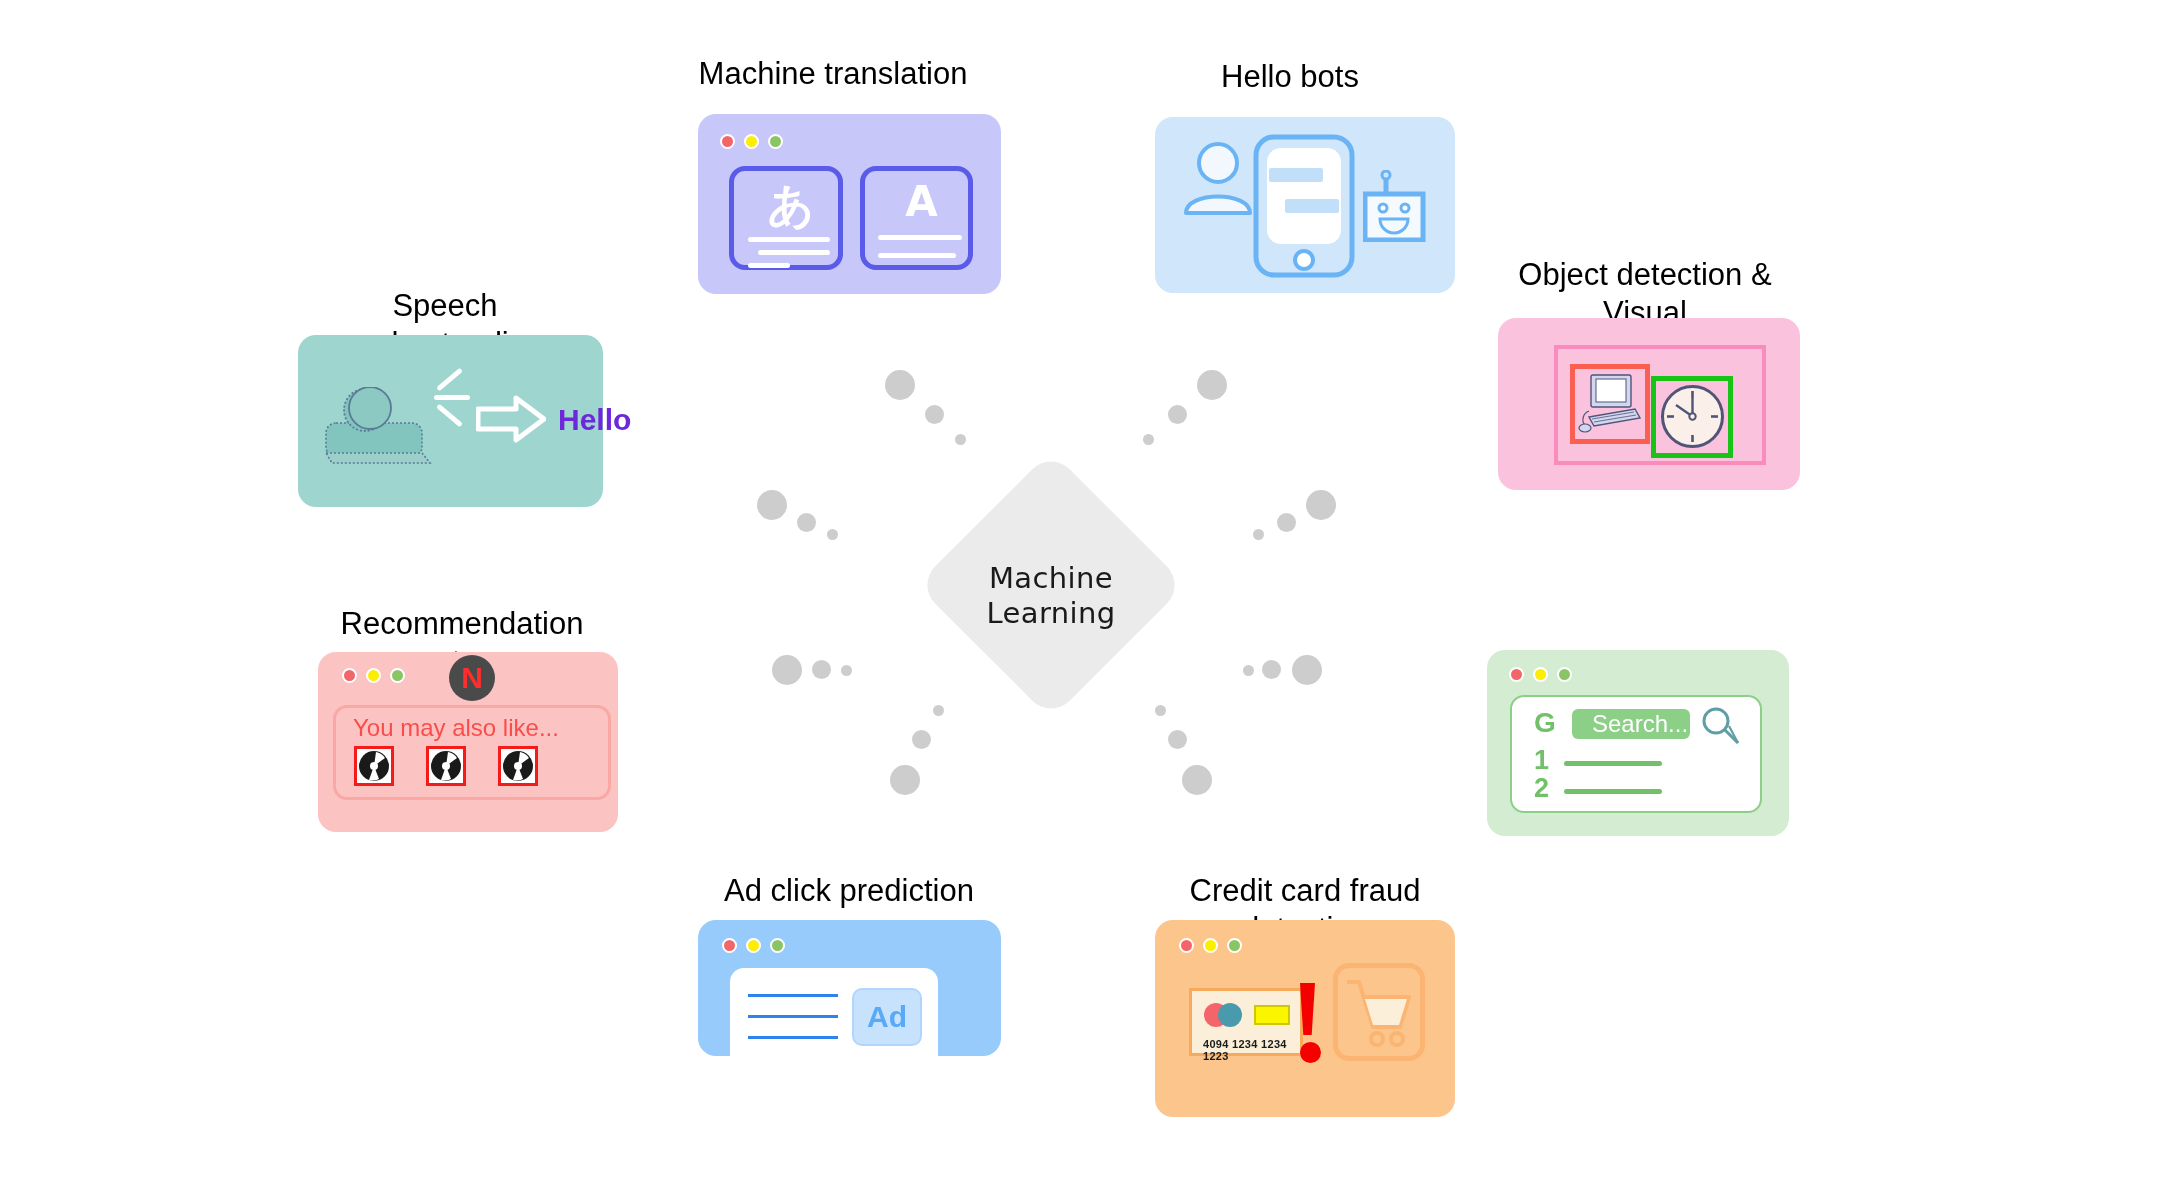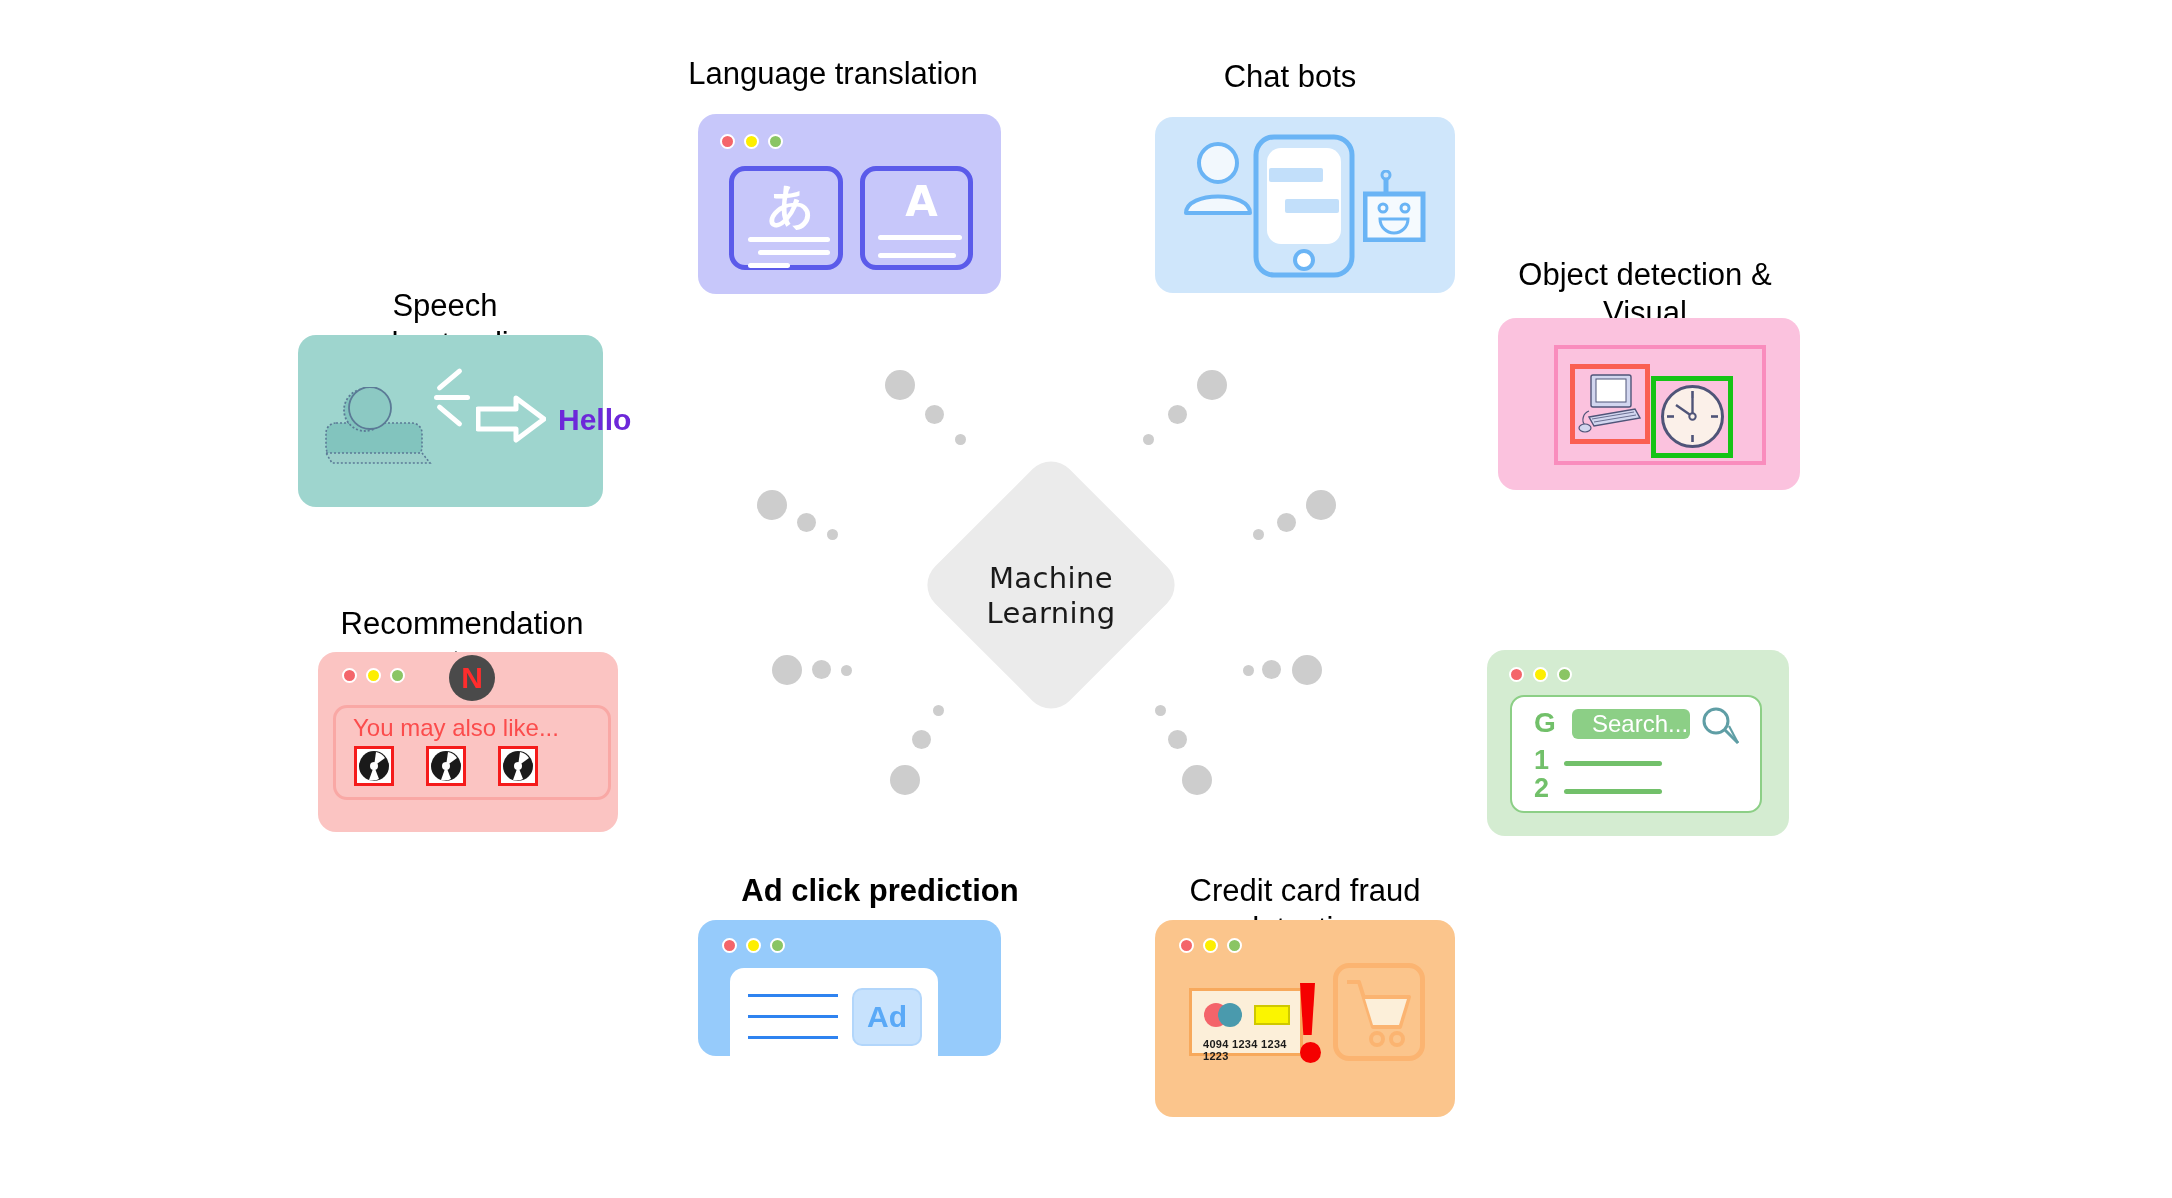--- a/index.html
+++ b/index.html
@@ -215,21 +215,21 @@
     <div class="sound-line" style="left:136px;top:42px;width:31px;transform:rotate(-40deg);"></div>
     <div class="sound-line" style="left:136px;top:60px;width:36px;"></div>
     <div class="sound-line" style="left:136px;top:78px;width:31px;transform:rotate(40deg);"></div>
 
     <svg style="position:absolute;left:178px;top:60px;" width="70" height="48" viewBox="0 0 70 48">
       <path d="M2 14 L40 14 L40 3 L68 24 L40 45 L40 34 L2 34 Z" fill="#9ed5ce" stroke="#ffffff" stroke-width="5" stroke-linejoin="round"></path>
     </svg>
     <div id="speech-hello" style="left:260px;top:68px;">Hello</div>
   </div>
 
-  <div class="title" style="left:688px;top:55px;width:290px;">Language translation</div>
+  <div class="title" style="left:688px;top:55px;width:290px;">Machine translation</div>
   <div class="card" id="lang-card" style="left:698px;top:114px;width:303px;height:180px;">
     <div class="dots" style="left:22px;top:20px;">
       <div class="dot red"></div>
       <div class="dot yellow"></div>
       <div class="dot green"></div>
     </div>
 
     <div class="lang-panel" style="left:31px;top:52px;width:114px;height:104px;">
       <div class="lang-glyph" style="left:0;top:4px;width:114px;font-size:46px;">あ</div>
       <div class="lang-line" style="left:14px;top:66px;width:82px;"></div>
@@ -237,21 +237,21 @@
       <div class="lang-line" style="left:14px;top:92px;width:42px;"></div>
     </div>
 
     <div class="lang-panel" style="left:162px;top:52px;width:113px;height:104px;">
       <div class="lang-glyph" style="left:0;top:6px;width:113px;font-size:42px;">A</div>
       <div class="lang-line" style="left:13px;top:64px;width:84px;"></div>
       <div class="lang-line" style="left:13px;top:82px;width:78px;"></div>
     </div>
   </div>
 
-  <div class="title" style="left:1160px;top:58px;width:260px;">Chat bots</div>
+  <div class="title" style="left:1160px;top:58px;width:260px;">Hello bots</div>
   <div class="card" id="chat-card" style="left:1155px;top:117px;width:300px;height:176px;">
 
     <svg style="position:absolute;left:27px;top:25px;" width="72" height="73" viewBox="0 0 72 73">
       <circle cx="36" cy="21" r="19" fill="#f2f8fd" stroke="#6ab4f5" stroke-width="4"></circle>
       <path d="M4 71 C4 49 68 49 68 71 Z" fill="#f2f8fd" stroke="#6ab4f5" stroke-width="4" stroke-linejoin="round"></path>
     </svg>
 
     <svg style="position:absolute;left:98px;top:17px;" width="102" height="144" viewBox="0 0 102 144">
       <rect x="3" y="3" width="96" height="138" rx="18" fill="none" stroke="#6ab4f5" stroke-width="5"></rect>
       <rect x="14" y="14" width="74" height="96" rx="14" fill="#ffffff"></rect>
@@ -354,21 +354,21 @@
         <line x1="25" y1="25" x2="38" y2="38" stroke="#5f9ea5" stroke-width="3"></line>
         <line x1="29" y1="21" x2="38" y2="38" stroke="#5f9ea5" stroke-width="2.2"></line>
       </svg>
       <div class="rank-num" style="left:22px;top:48px;">1</div>
       <div class="rank-line" style="left:52px;top:64px;width:98px;"></div>
       <div class="rank-num" style="left:22px;top:76px;">2</div>
       <div class="rank-line" style="left:52px;top:92px;width:98px;"></div>
     </div>
   </div>
 
-  <div class="title" style="left:735px;top:872px;width:290px;font-weight:bold;">Ad click prediction</div>
+  <div class="title" style="left:704px;top:872px;width:290px;">Ad click prediction</div>
   <div class="card" id="ad-card" style="left:698px;top:920px;width:303px;height:136px;">
     <div class="dots" style="left:24px;top:18px;">
       <div class="dot red"></div>
       <div class="dot yellow"></div>
       <div class="dot green"></div>
     </div>
     <div id="ad-panel" style="left:32px;top:48px;width:208px;height:105px;">
       <div class="ad-line" style="left:18px;top:26px;width:90px;"></div>
       <div class="ad-line" style="left:18px;top:47px;width:90px;"></div>
       <div class="ad-line" style="left:18px;top:68px;width:90px;"></div>

